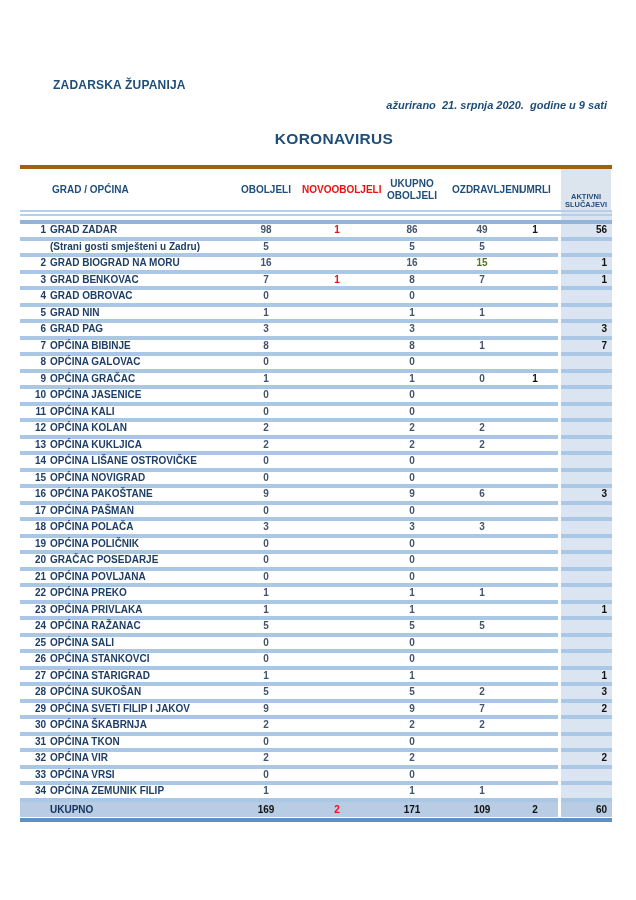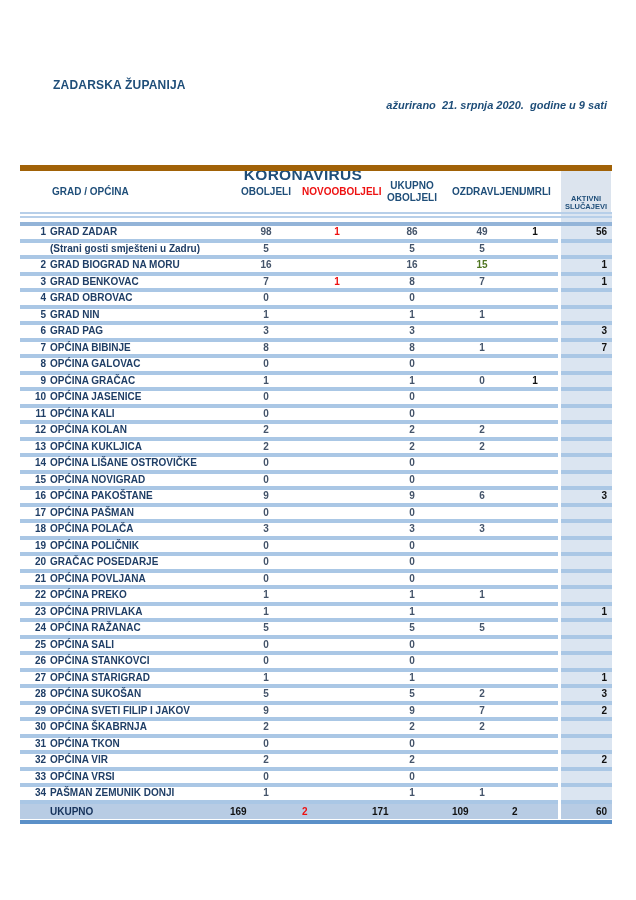--- a/index.html
+++ b/index.html
@@ -7,25 +7,25 @@
     position:relative;width:636px;height:900px;background:#ffffff;overflow:hidden;
     font-family:"Liberation Sans",sans-serif;font-weight:bold;
   }
   .title{
     position:absolute;left:53px;top:78px;font-size:12px;letter-spacing:.2px;color:#1F4E79;
   }
   .updated{
     position:absolute;right:29px;top:99px;font-size:11px;font-style:italic;color:#1F4E79;white-space:pre;
   }
   .heading{
-    position:absolute;left:7px;top:130px;width:592px;text-align:center;
-    font-size:15.5px;letter-spacing:.3px;color:#1F4E79;margin-top:36px;
+    position:absolute;left:38px;top:130px;width:592px;text-align:center;
+    font-size:15.5px;letter-spacing:.3px;color:#1F4E79;
   }
   .table{
-    position:absolute;left:20px;top:165px;width:592px;border-top:6px solid #a16207;
+    position:absolute;left:20px;top:165px;width:592px;border-top:4px solid #a16207;
   }
   
   .thead{display:flex;height:41px;align-items:center;color:#1F4E79;font-size:10px;}
   .hc{box-sizing:border-box;text-align:center;line-height:1.15;}
   .hc.name{width:210px;text-align:left;padding-left:32px;}
   .hc.obo{width:72px;}
   .hc.novo{width:70px;color:#ee1111;}
   .hc.uku{width:80px;}
   .hc.ozd{width:60px;}
   .hc.umr{width:46px;}
@@ -48,21 +48,21 @@
   .cell.novo{width:70px;color:#ee1111;}
   .cell.uku{width:80px;}
   .cell.ozd{width:60px;}
   .cell.umr{width:46px;color:#111111;}
   .cell.gapc{width:3px;border-bottom:4px solid #ffffff;}
   .cell.akt{width:51px;background:#dbe5f1;color:#111111;text-align:right;padding-right:5px;}
   .cell.ozd.green{color:#4e7520;}
   
   .trow{display:flex;height:15px;margin-top:0px;}
   .tcell{box-sizing:border-box;height:15px;line-height:15px;font-size:10px;background:#b8cce4;
-         color:#111111;text-align:left;}
+         color:#111111;text-align:center;}
   .tcell.name{width:210px;text-align:left;padding-left:30px;color:#15325b;}
   .tcell.obo{width:72px;}
   .tcell.novo{width:70px;color:#ee1111;}
   .tcell.uku{width:80px;}
   .tcell.ozd{width:60px;}
   .tcell.umr{width:46px;}
   .tcell.gapc{width:3px;background:#ffffff;}
   .tcell.akt{width:51px;text-align:right;padding-right:5px;}
   .bottom-bar{height:4px;background:#5b90c8;margin-top:1px;}
 </style>
@@ -573,21 +573,21 @@
     <div class="cell uku">0</div>
     <div class="cell ozd"></div>
     <div class="cell umr"></div>
     <div class="cell gapc"></div>
     <div class="cell akt"></div>
   </div>
 
   <div class="row">
     <div class="cell name">
       <span class="num">34</span>
-      <span class="nm">PAŠMAN ZEMUNIK DONJI</span>
+      <span class="nm">OPĆINA ZEMUNIK FILIP</span>
     </div>
     <div class="cell obo">1</div>
     <div class="cell novo"></div>
     <div class="cell uku">1</div>
     <div class="cell ozd">1</div>
     <div class="cell umr"></div>
     <div class="cell gapc"></div>
     <div class="cell akt"></div>
   </div>
 </div>

